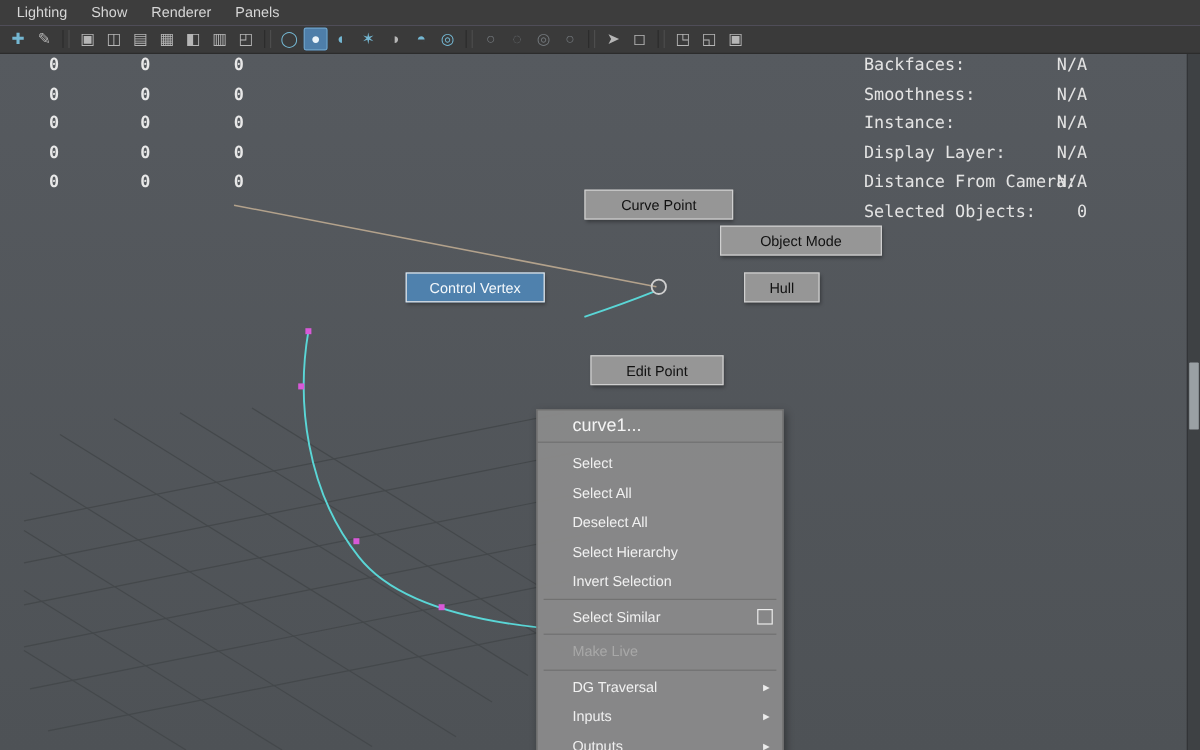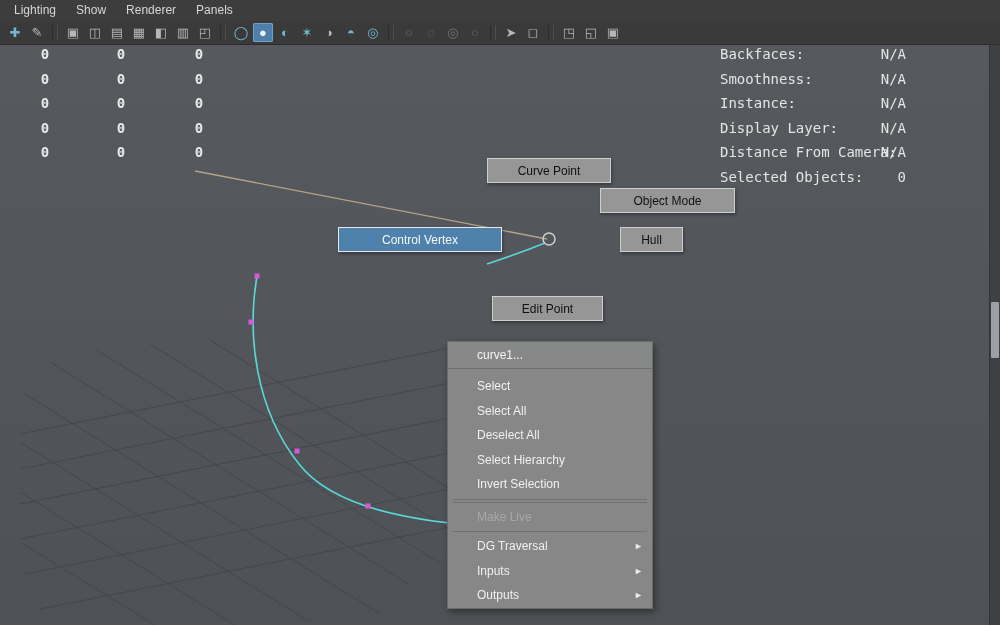--- a/index.html
+++ b/index.html
@@ -29,21 +29,21 @@
   .hud-right{position:absolute;top:0;left:720px;width:186px;font-family:"DejaVu Sans Mono",monospace;font-weight:normal;font-size:14px;color:#e4e4e4;}
   .hline{position:relative;height:24.5px;line-height:17px;white-space:nowrap;}
   .hval{position:absolute;right:0;top:0;}
 
   
   .mmbox{position:absolute;height:25px;background:#969696;border:1px solid #cfcfcf;box-shadow:1px 2px 3px rgba(0,0,0,.35);color:#111;font-size:12px;display:flex;align-items:center;justify-content:center;cursor:default;box-sizing:border-box;}
   .mmbox.active{background:#4f81ad;border-color:#e8e8e8;color:#f4f8fb;}
 
   
   .context-menu{position:absolute;left:447px;top:297px;width:206px;background:rgba(137,137,137,0.97);border:1px solid #6b6b6b;box-shadow:2px 3px 7px rgba(0,0,0,.4);box-sizing:border-box;z-index:10;}
-  .cm-title{height:26px;line-height:26px;padding-left:29px;color:#f4f4f4;font-size:12px;border-bottom:1px solid #707070;}
+  .cm-title{height:26px;line-height:26px;padding-left:29px;color:#f4f4f4;font-size:15px;border-bottom:1px solid #707070;}
   .cm-body{padding-top:5px;}
   .cm-item{height:24.5px;line-height:24.5px;padding-left:29px;color:#f0f0f0;font-size:12px;position:relative;cursor:default;}
   .cm-item.disabled{color:#a8a8a8;}
   .cm-sep{height:1px;background:#717171;margin:2px 5px;}
   .cm-check{position:absolute;right:8px;top:50%;transform:translateY(-50%);width:13px;height:13px;border:1px solid #ececec;box-sizing:border-box;}
   .cm-arrow{position:absolute;right:9px;top:0;font-size:9px;color:#ececec;}
 
   
   .vscroll{position:absolute;right:0;top:44px;bottom:0;width:10px;background:#3e4144;border-left:1px solid #323437;}
   .vthumb{position:absolute;left:1px;right:1px;top:258px;height:56px;background:#9aa0a4;border-radius:1px;}
@@ -141,33 +141,37 @@
       <div class="hline"><span>Backfaces:</span><span class="hval">N/A</span></div>
       <div class="hline"><span>Smoothness:</span><span class="hval">N/A</span></div>
       <div class="hline"><span>Instance:</span><span class="hval">N/A</span></div>
       <div class="hline"><span>Display Layer:</span><span class="hval">N/A</span></div>
       <div class="hline"><span>Distance From Camera:</span><span class="hval">N/A</span></div>
       <div class="hline"><span>Selected Objects:</span><span class="hval">0</span></div>
     </div>
 
     <div class="mmbox" style="left:487px;top:114px;width:124px;">Curve Point</div>
     <div class="mmbox" style="left:600px;top:144px;width:135px;">Object Mode</div>
-    <div class="mmbox active" style="left:338px;top:183px;width:164px;">Control Vertex</div>
+    <div class="mmbox active" style="left:338px;top:183px;width:116px;">Control Vertex</div>
     <div class="mmbox" style="left:620px;top:183px;width:63px;">Hull</div>
     <div class="mmbox" style="left:492px;top:252px;width:111px;">Edit Point</div>
 
     <div class="context-menu">
       <div class="cm-title">curve1...</div>
       <div class="cm-body">
         <div class="cm-item">Select</div>
         <div class="cm-item">Select All</div>
         <div class="cm-item">Deselect All</div>
         <div class="cm-item">Select Hierarchy</div>
         <div class="cm-item">Invert Selection</div>
         <div class="cm-sep"></div>
+        <div class="cm-item">
+          <span>Select Similar</span>
+          <span class="cm-check"></span>
+        </div>
         <div class="cm-sep"></div>
         <div class="cm-item disabled">Make Live</div>
         <div class="cm-sep"></div>
         <div class="cm-item">
           <span>DG Traversal</span>
           <span class="cm-arrow">►</span>
         </div>
         <div class="cm-item">
           <span>Inputs</span>
           <span class="cm-arrow">►</span>

